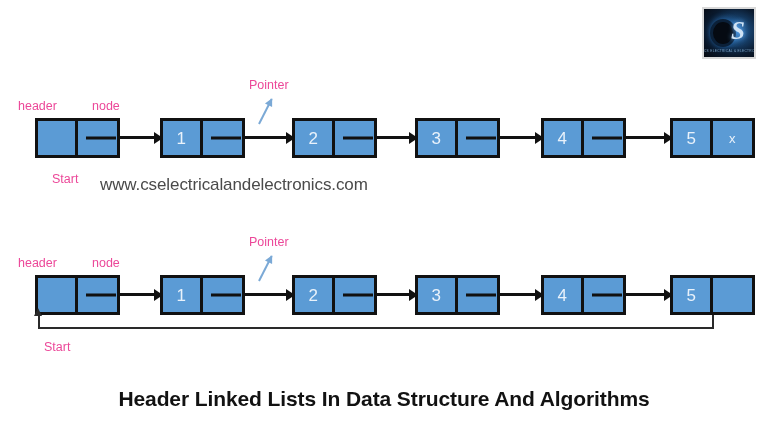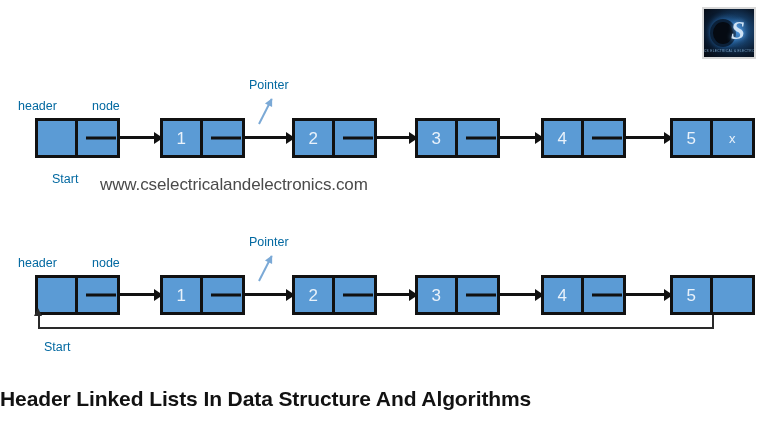--- a/index.html
+++ b/index.html
@@ -73,21 +73,21 @@
     font-size: 3.2px;
     letter-spacing: .3px;
     color: #7fa8cc;
     white-space: nowrap;
   }
 
   
   .label {
     position: absolute;
     font-size: 12.5px;
-    color: #0369a1;
+    color: #ec4899;
     white-space: nowrap;
     line-height: 1;
   }
   .label-pointer { font-size: 12.5px; }
   .watermark {
     position: absolute;
     font-size: 17px;
     color: #4a4a4a;
     white-space: nowrap;
     letter-spacing: -0.1px;
@@ -177,20 +177,21 @@
     border-left: 4.5px solid transparent;
     border-right: 4.5px solid transparent;
   }
 
   
   .caption-title {
     position: absolute;
     left: 0;
     right: 0;
     top: 387px;
+    text-align: center;
     font-size: 21px;
     font-weight: 700;
     color: #121212;
     letter-spacing: -0.1px;
   }
 </style>
 </head>
 <body>
 
 <div class="canvas">

